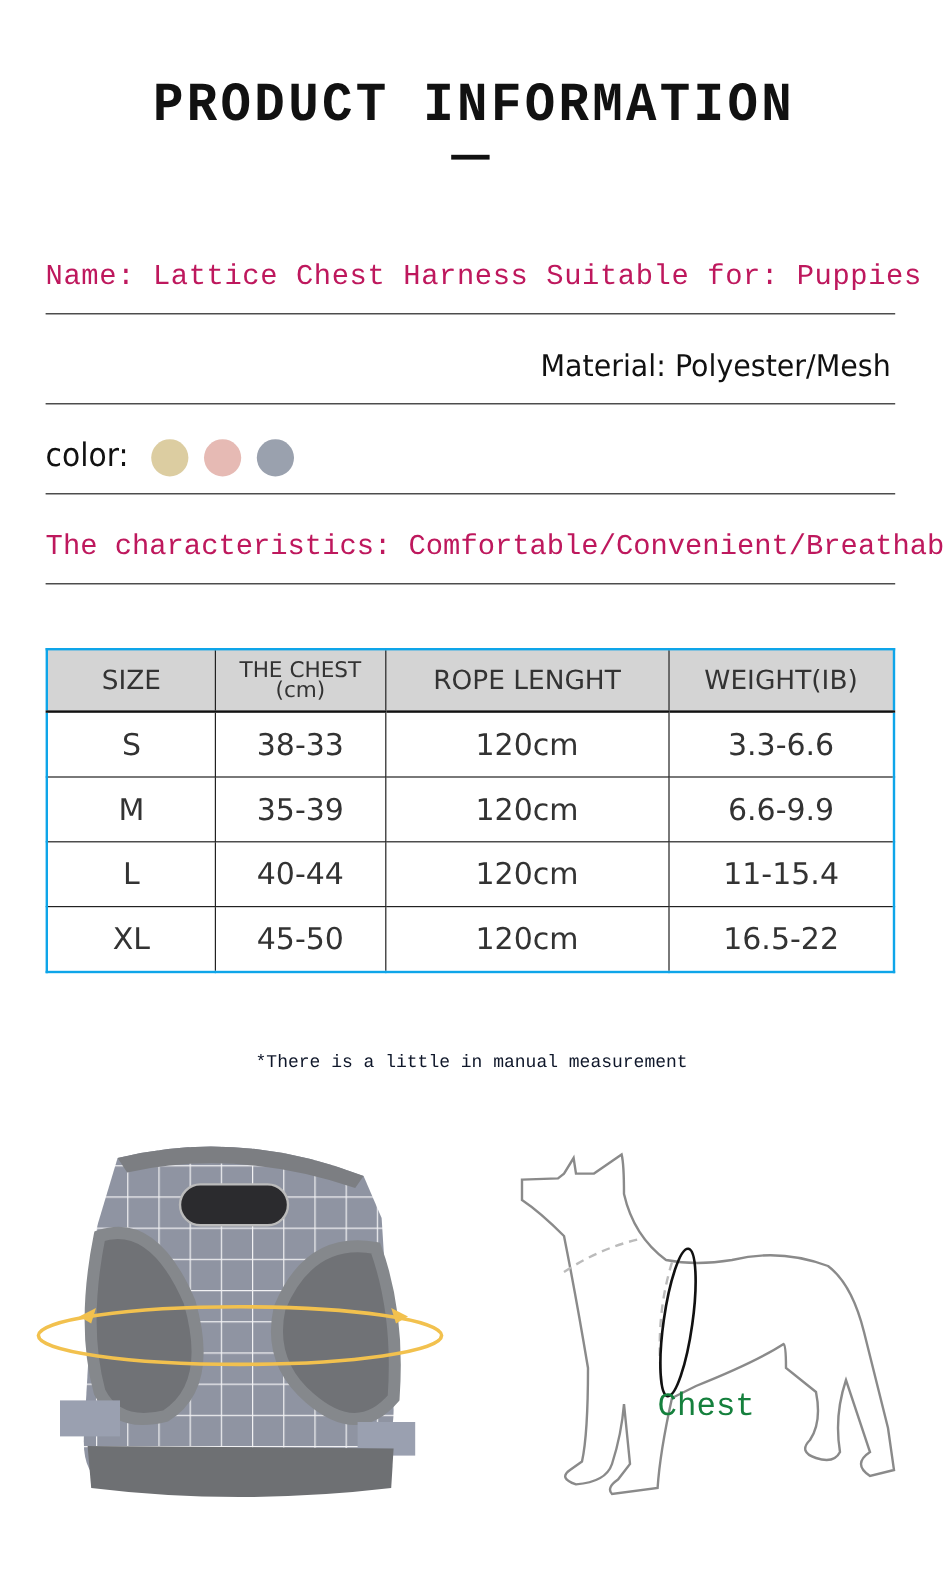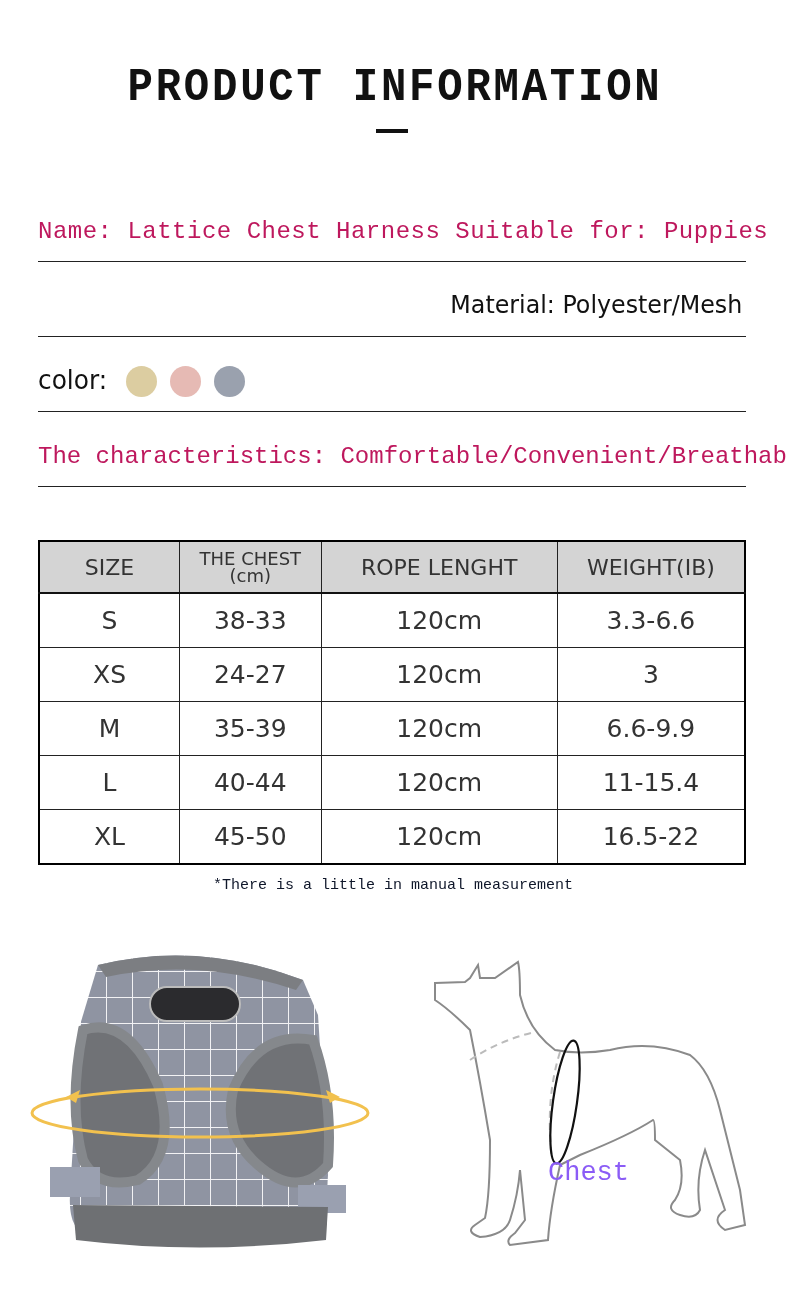--- a/index.html
+++ b/index.html
@@ -13,31 +13,31 @@
   .row1 .txt { top: 18px; letter-spacing: 0.5px; }
   .row2 { top: 275px; height: 61px; }
   .row2 .txt { top: 17px; }
   .row2 .mat { position: absolute; right: 4px; top: 15px; font-family: "DejaVu Sans", sans-serif; font-size: 25px; color: #111; white-space: nowrap; transform: scaleX(0.95); transform-origin: right; }
   .row3 { top: 350px; height: 61px; }
   .row3 .lbl { position: absolute; left: 0; top: 14px; font-family: "DejaVu Sans", sans-serif; font-size: 27px; color: #111; transform: scaleX(0.92); transform-origin: left; }
   .swatch { position: absolute; top: 16px; width: 31px; height: 31px; border-radius: 50%; }
   .row4 { top: 425px; height: 61px; }
   .row4 .txt { top: 18px; font-size: 24px; }
 
-  table.size { position: absolute; left: 38px; top: 540px; width: 708px; border-collapse: collapse; border: 2px solid #000000; font-family: "DejaVu Sans", sans-serif; }
+  table.size { position: absolute; left: 38px; top: 540px; width: 708px; border-collapse: collapse; border: 2px solid #0ea5e9; font-family: "DejaVu Sans", sans-serif; }
   table.size th, table.size td { border: 1px solid #222; text-align: center; color: #333; font-weight: normal; }
   table.size th { background: #d4d4d4; height: 48px; font-size: 22px; border-bottom: 2px solid #111; }
   table.size th.two { font-size: 18px; line-height: 17px; }
   table.size td { height: 51px; font-size: 25px; }
 
   .note { position: absolute; left: 0; top: 877px; width: 786px; text-align: center; font-family: "Liberation Mono", monospace; font-size: 15px; color: #0f172a; }
 
   .harness { position: absolute; left: 28px; top: 945px; width: 345px; height: 315px; }
   .dog { position: absolute; left: 410px; top: 940px; width: 350px; height: 320px; }
-  .chest-lbl { position: absolute; left: 548px; top: 1158px; font-family: "Liberation Mono", monospace; font-size: 27px; color: #8b5cf6; }
+  .chest-lbl { position: absolute; left: 548px; top: 1158px; font-family: "Liberation Mono", monospace; font-size: 27px; color: #15803d; }
 </style>
 </head>
 <body>
 
 <div class="title">PRODUCT INFORMATION</div>
 <div class="title-bar"></div>
 
 <div class="info-row row1">
   <span class="txt">Name: Lattice  Chest  Harness   Suitable for: Puppies</span>
 </div>
@@ -66,26 +66,20 @@
     <th>SIZE</th>
     <th class="two"><span>THE CHEST</span><br><span>(cm)</span></th>
     <th>ROPE LENGHT</th>
     <th>WEIGHT(IB)</th>
   </tr>
   <tr>
     <td>S</td>
     <td>38-33</td>
     <td>120cm</td>
     <td>3.3-6.6</td>
-  </tr>
-  <tr>
-    <td>XS</td>
-    <td>24-27</td>
-    <td>120cm</td>
-    <td>3</td>
   </tr>
   <tr>
     <td>M</td>
     <td>35-39</td>
     <td>120cm</td>
     <td>6.6-9.9</td>
   </tr>
   <tr>
     <td>L</td>
     <td>40-44</td>

